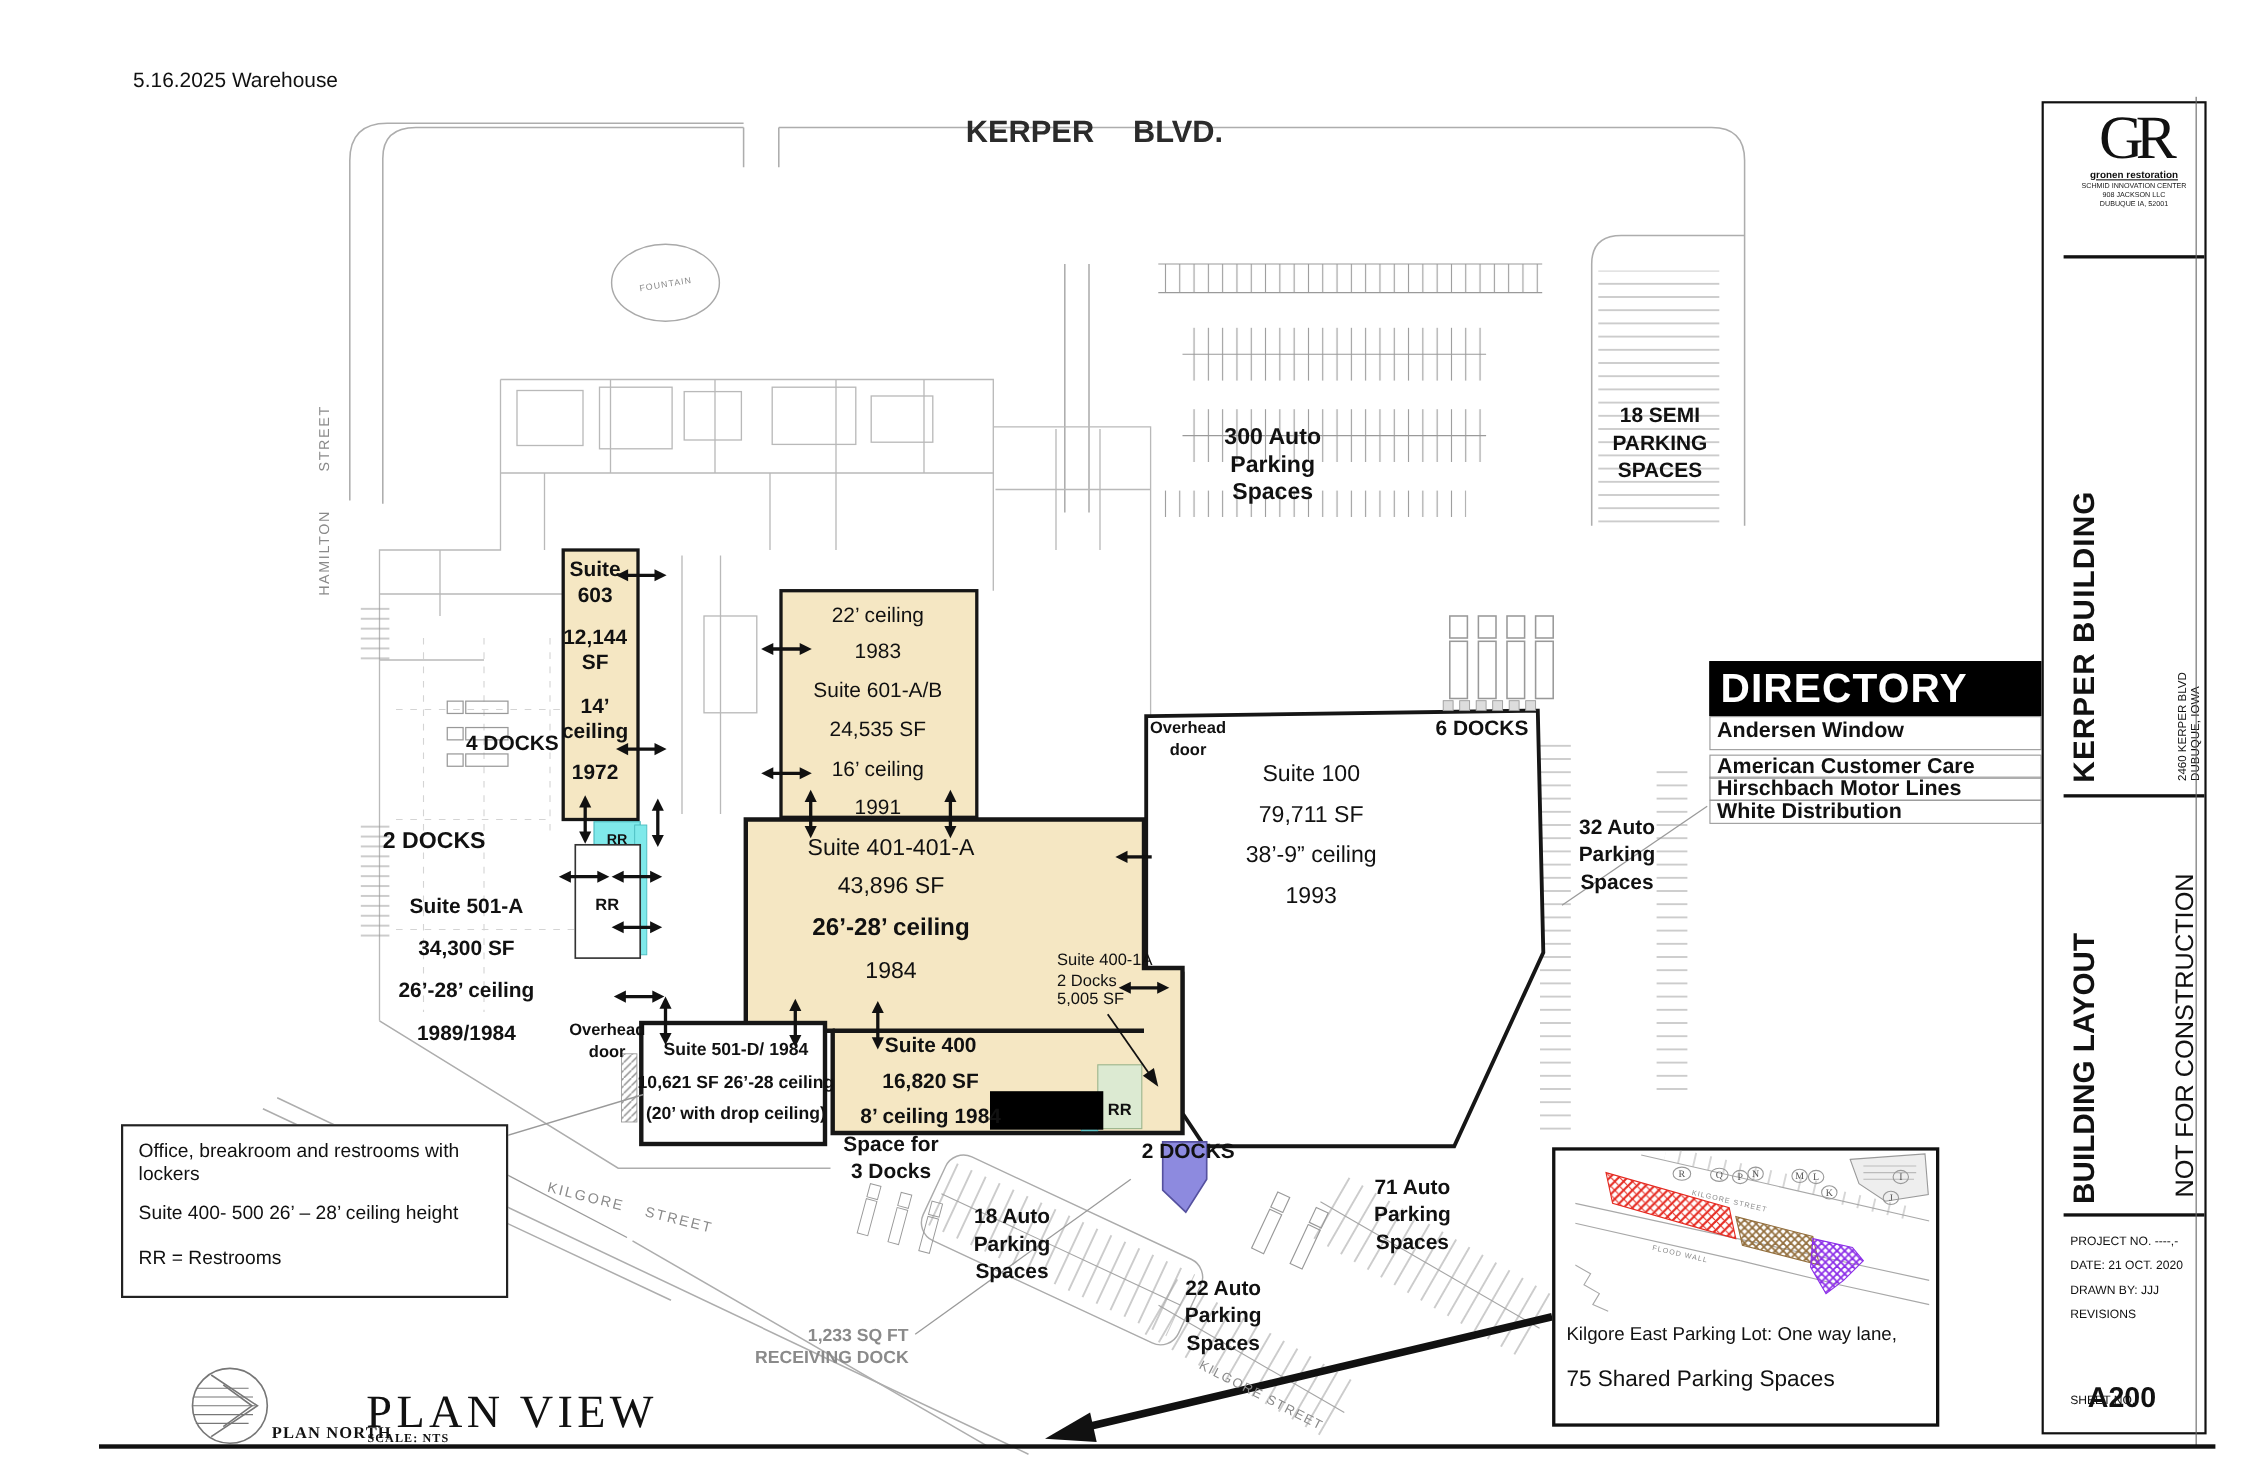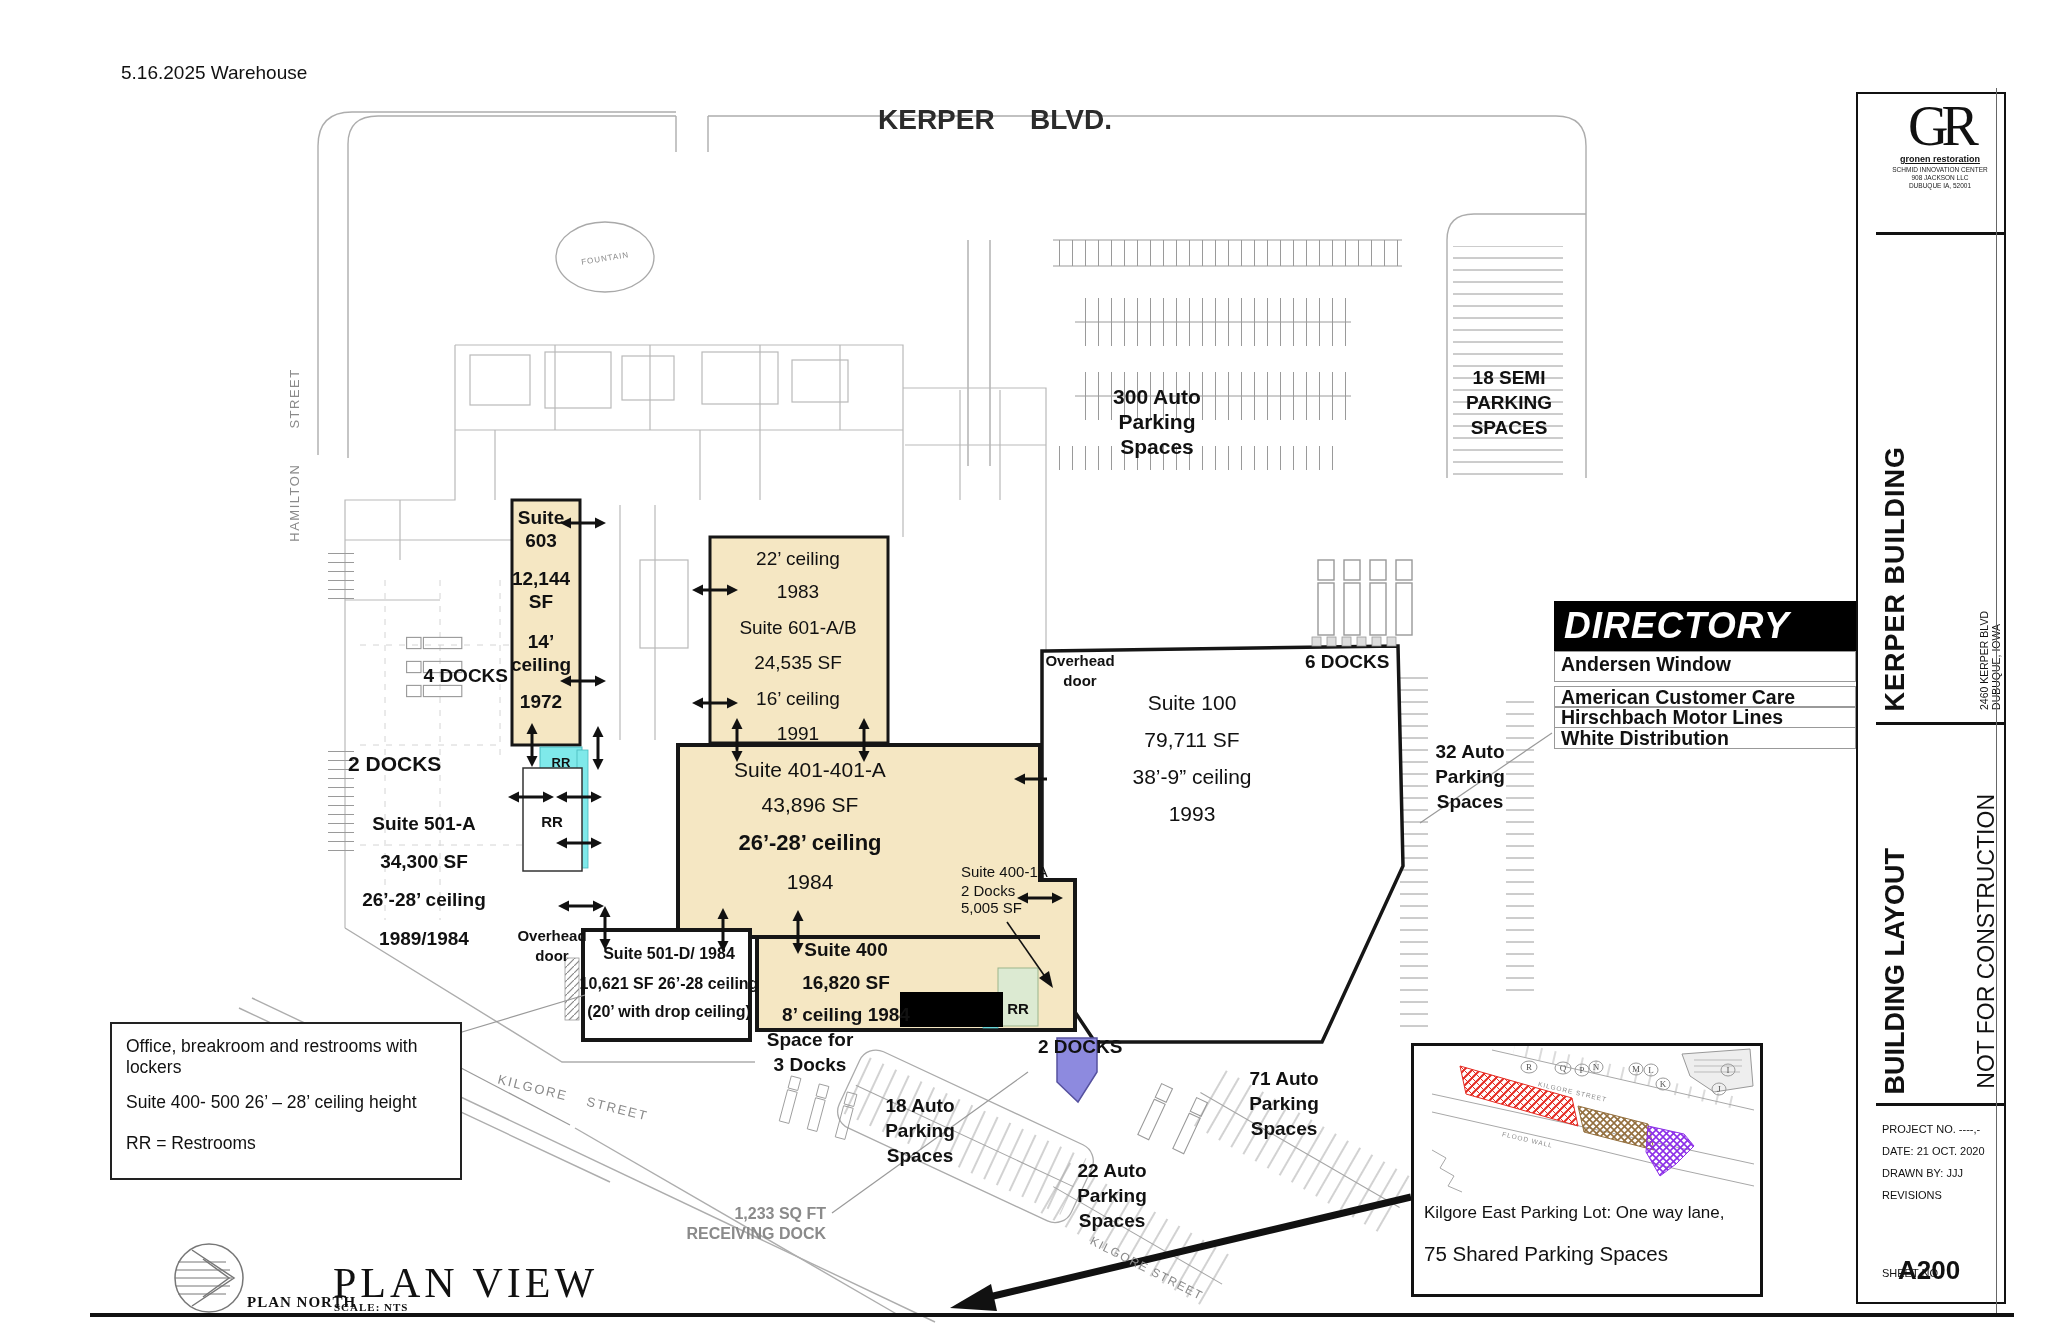--- a/index.html
+++ b/index.html
@@ -3,21 +3,21 @@
 <meta charset="utf-8">
 <style>
   html,body{margin:0;padding:0;background:#fff;}
   .canvas{position:relative;width:2048px;height:1325px;background:#fff;
           font-family:"Liberation Sans",sans-serif;overflow:hidden;color:#111;}
   .canvas > svg{position:absolute;left:0;top:0;}
   .abs{position:absolute;padding-left:18px;}
   
   .dir{left:1536px;top:601px;width:302px;}
   .dir-head{background:#000;color:#fff;font-size:37px;font-weight:800;letter-spacing:1px;
-            height:46px;line-height:46px;padding:0 8px;border:2px solid #000;font-style:italic;}
+            height:46px;line-height:46px;padding:0 8px;border:2px solid #000;}
   .dir-row{border:1.5px solid #999;font-weight:bold;font-size:19.5px;padding:1px 6px 5px;}
   .dir-gap{height:5px;}
   .dir-row.tight{padding:0 6px;line-height:20px;margin-top:-1.5px;}
   
   .notebox{left:110px;top:1022px;width:334px;height:142px;border:2px solid #222;
            padding:12px 0 0 14px;font-size:17.5px;background:#fff;}
   .notebox .l2{margin-top:14px;}
   .notebox .l3{margin-top:20px;}
   
   .disc{left:113px;top:1186px;width:228px;height:58px;border:1.2px solid #999;

